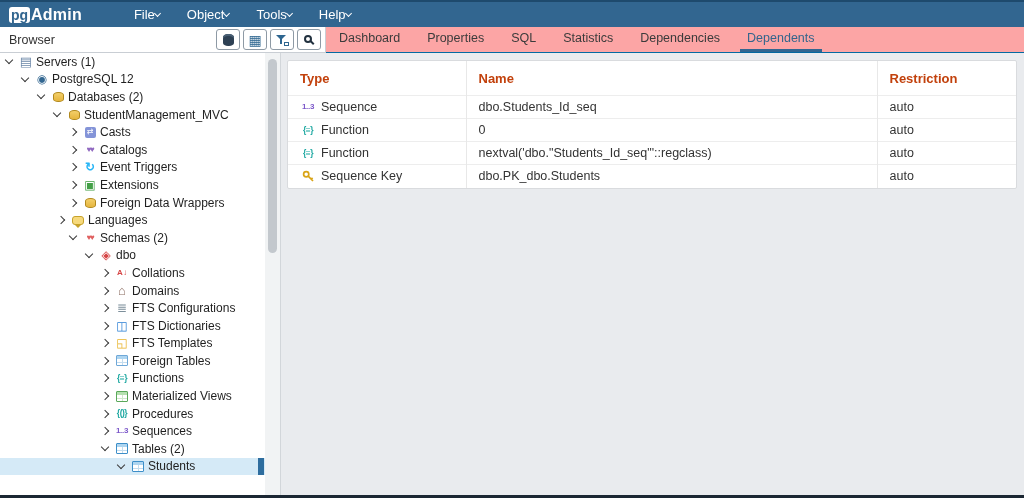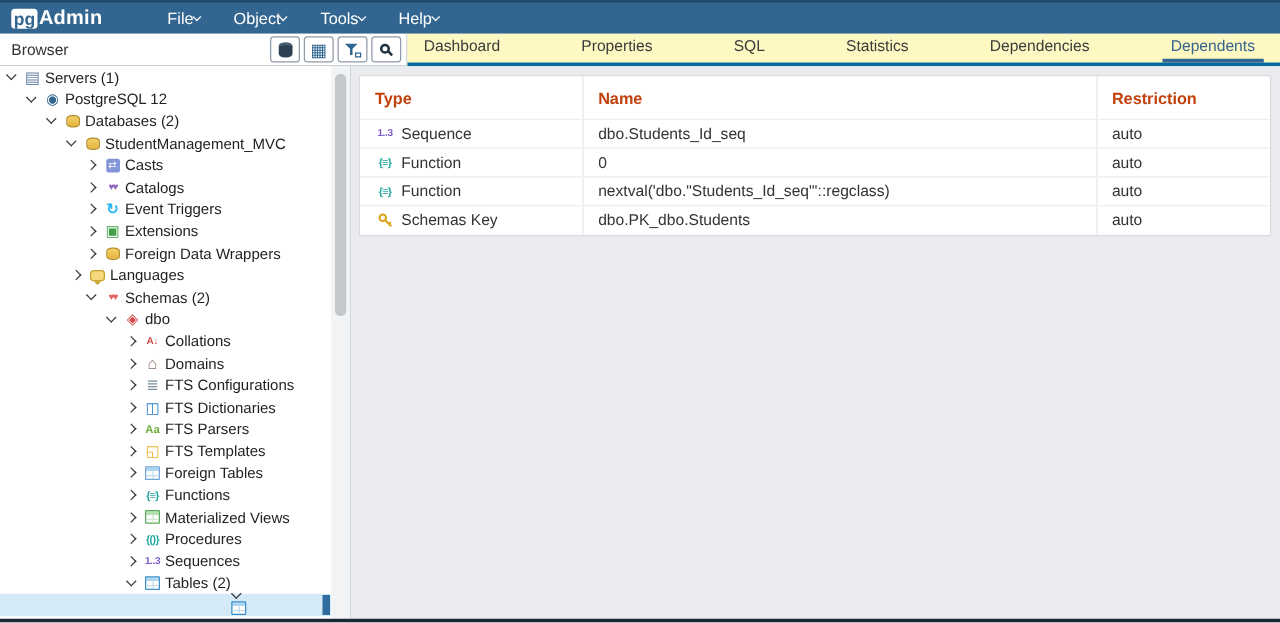--- a/index.html
+++ b/index.html
@@ -34,22 +34,22 @@
             border-left:5px solid transparent; border-right:5px solid transparent;
             border-top:5px solid #2e6690; }
   .tb-funnel::after { content:''; position:absolute; left:4px; top:5px; width:2px; height:5px; background:#2e6690; }
   .mini-sq { position:absolute; right:-1px; bottom:0; width:5px; height:4px;
              border:1px solid #2e6690; background:#fff; }
   .tb-search { width:8px; height:8px; border:2px solid #22313f; border-radius:50%;
                position:relative; display:inline-block; margin:-2px 2px 0 0; }
   .tb-search::after { content:''; position:absolute; width:2px; height:5px; background:#22313f;
                transform:rotate(-45deg); right:-3px; bottom:-4px; }
 
-  .tabbar { flex:1; background:#fef9c3; border-bottom:3px solid #0369a1;
-            display:flex; align-items:stretch; padding-left:6px;justify-content:space-between; }
+  .tabbar { flex:1; background:#fca5a5; border-bottom:1px solid #0369a1;
+            display:flex; align-items:stretch; padding-left:6px; }
   .tab { display:flex; align-items:center; padding:0 7px; margin-right:13px; font-size:12.5px;
          color:#3b3b3b; border-bottom:3px solid transparent; cursor:pointer; }
   .tab.active { color:#33658c; border-bottom-color:#326690; }
 
   
   .content { position:absolute; top:53px; left:0; right:0; bottom:3px; display:flex; }
   .sidebar { width:265px; background:#fff; position:relative; overflow:hidden; }
   .trow { height:17.6px; display:flex; align-items:center; font-size:12px; color:#1f1f1f;
           white-space:nowrap; position:relative; cursor:pointer; }
   .trow.sel { background:#d5eaf7; }
@@ -257,25 +257,20 @@
         <span class="ticon g-ftsc">≣</span>
         <span class="tlabel">FTS Configurations</span>
       </div>
       <div class="trow" style="padding-left: 100px;">
         <span class="chev right"></span>
         <span class="ticon g-ftsd">◫</span>
         <span class="tlabel">FTS Dictionaries</span>
       </div>
       <div class="trow" style="padding-left: 100px;">
         <span class="chev right"></span>
-        <span class="ticon g-ftsp">Aa</span>
-        <span class="tlabel">FTS Parsers</span>
-      </div>
-      <div class="trow" style="padding-left: 100px;">
-        <span class="chev right"></span>
         <span class="ticon g-ftst">◱</span>
         <span class="tlabel">FTS Templates</span>
       </div>
       <div class="trow" style="padding-left: 100px;">
         <span class="chev right"></span>
         <span class="ticon ">
           <span class="tbl tbl-light"></span>
         </span>
         <span class="tlabel">Foreign Tables</span>
       </div>
@@ -301,21 +296,21 @@
         <span class="ticon g-seq">1..3</span>
         <span class="tlabel">Sequences</span>
       </div>
       <div class="trow" style="padding-left: 100px;">
         <span class="chev down"></span>
         <span class="ticon ">
           <span class="tbl"></span>
         </span>
         <span class="tlabel">Tables (2)</span>
       </div>
-      <div class="trow sel" style="padding-left: 116px; flex-direction: column;">
+      <div class="trow sel" style="padding-left: 116px;">
         <span class="chev down"></span>
         <span class="ticon ">
           <span class="tbl"></span>
         </span>
         <span class="tlabel">Students</span>
       </div>
     </div>
   <div class="vscroll">
     <div class="vthumb"></div>
   </div>
@@ -367,21 +362,21 @@
             </tr>
             <tr>
               <td>
                 <span class="type-cell">
                   <span class="ticon g-key">
                     <svg width="13" height="13" viewBox="0 0 13 13">
                       <circle cx="4.2" cy="4.2" r="2.6" fill="none" stroke="#d9a417" stroke-width="1.7"></circle>
                       <path d="M6.2 6.2 L11 11 M8.8 9.6 l1.8 -1.8" stroke="#d9a417" stroke-width="1.7" fill="none"></path>
                     </svg>
                   </span>
-                  <span>Schemas Key</span>
+                  <span>Sequence Key</span>
                 </span>
               </td>
               <td>dbo.PK_dbo.Students</td>
               <td>auto</td>
             </tr>
           </tbody>
       </table>
     </div>
   </div>
 </div>

